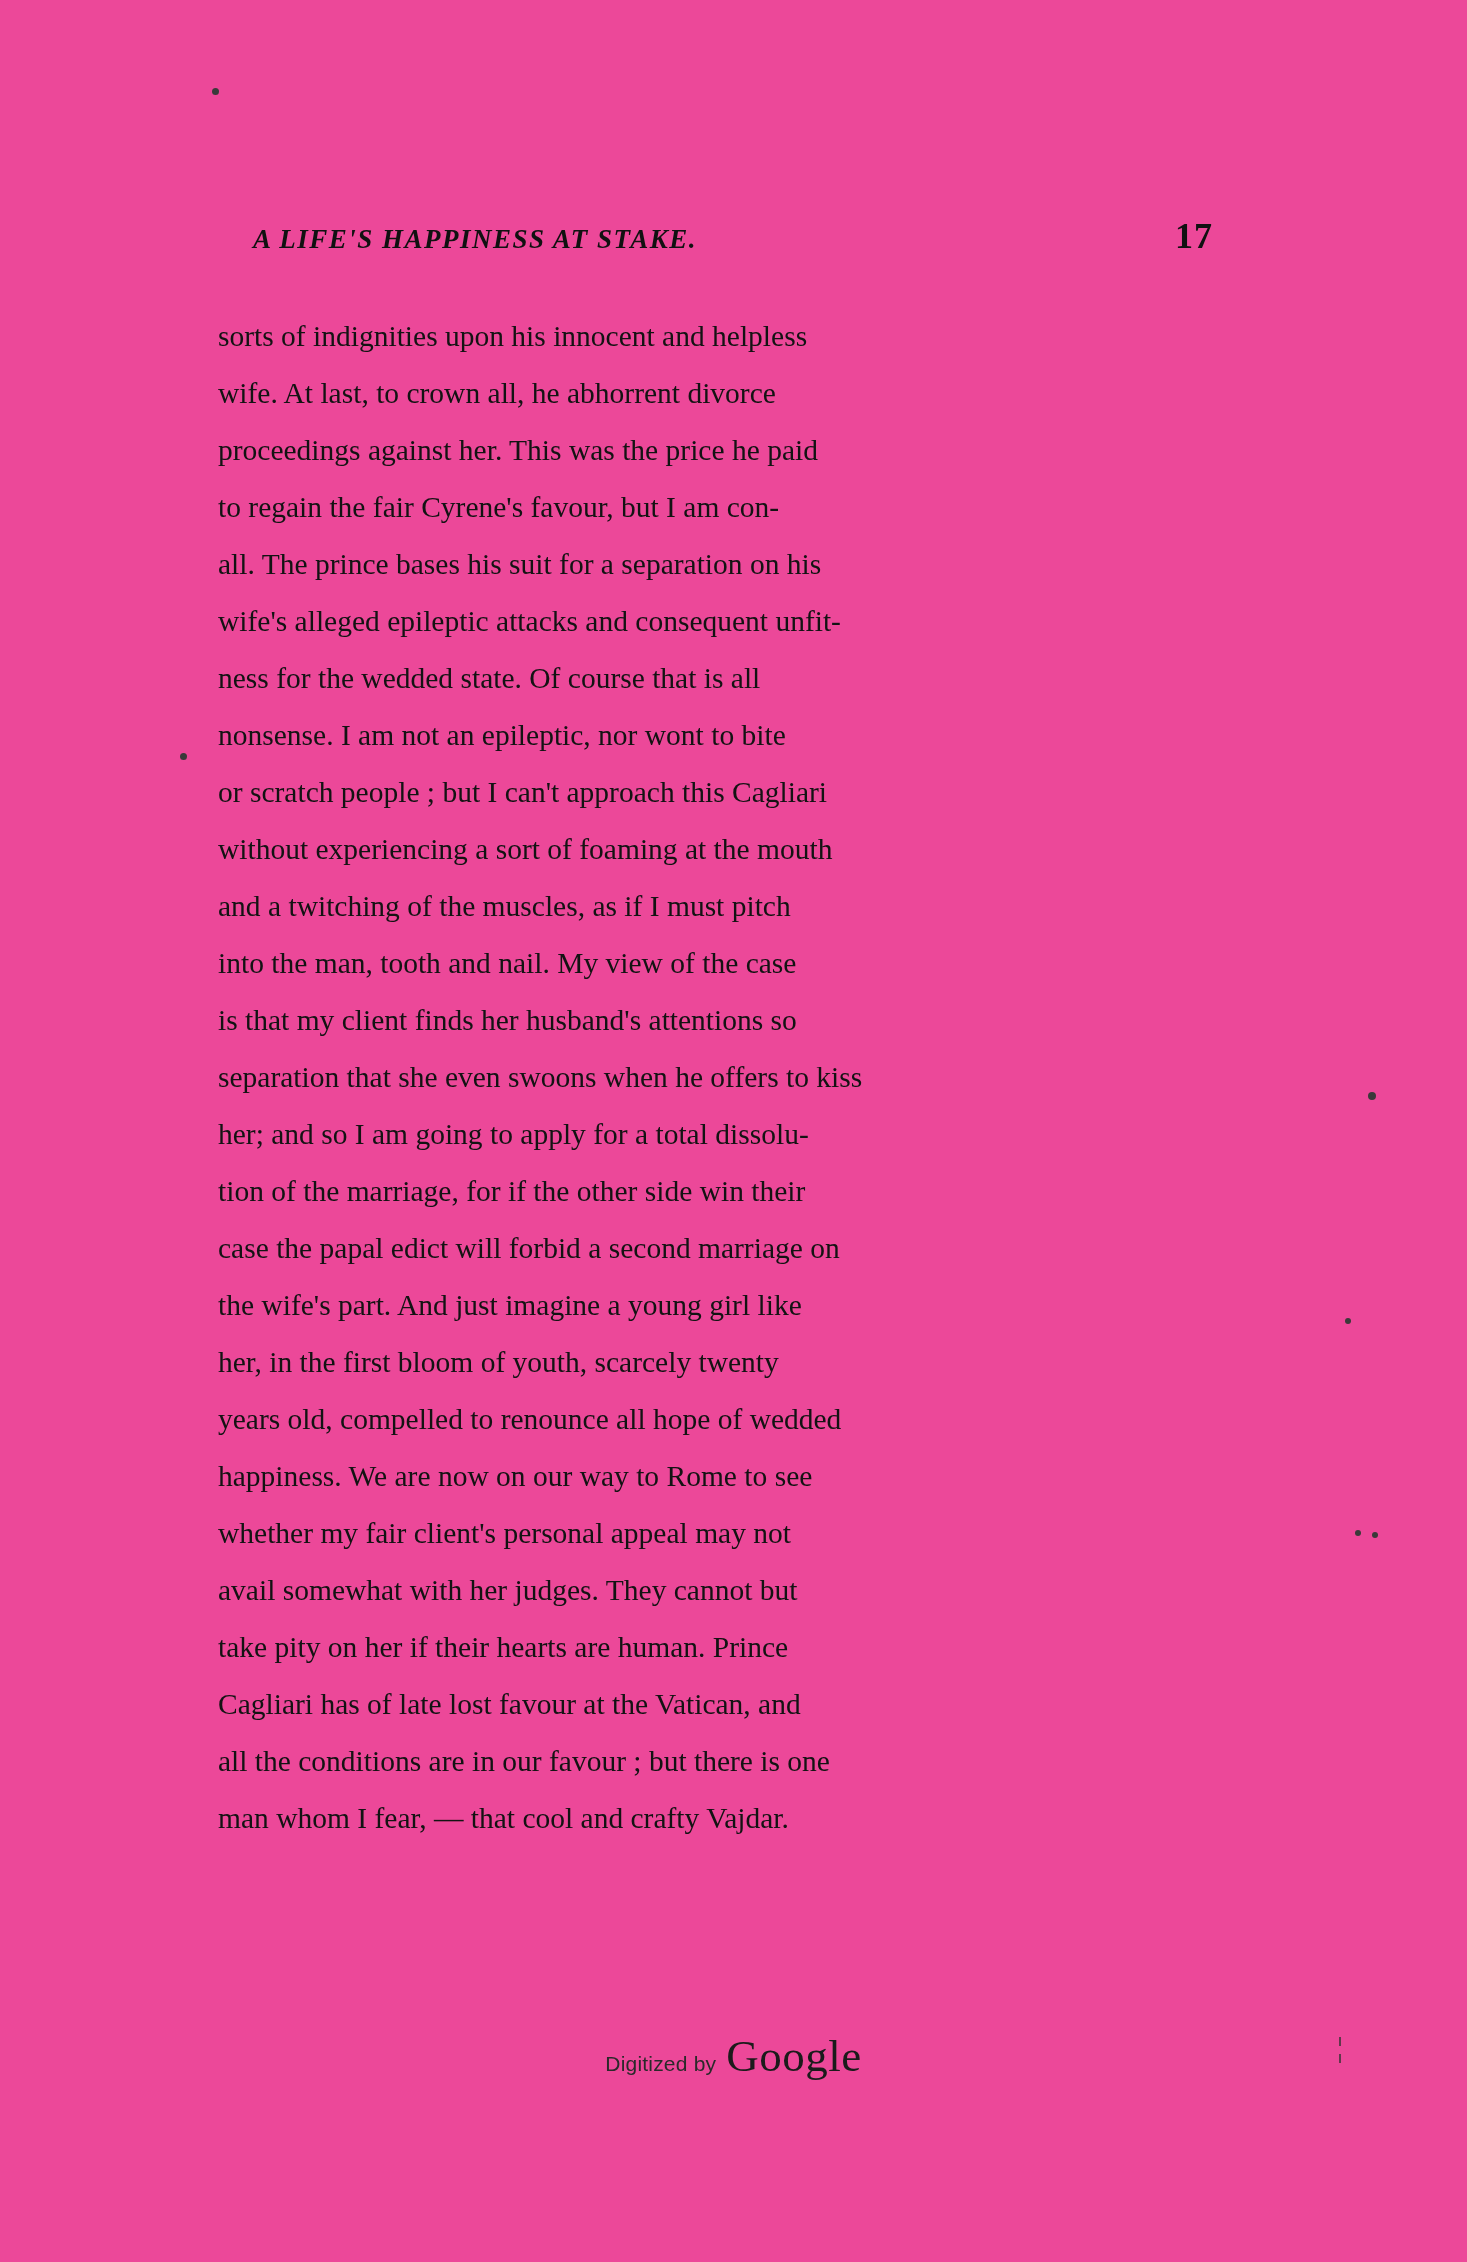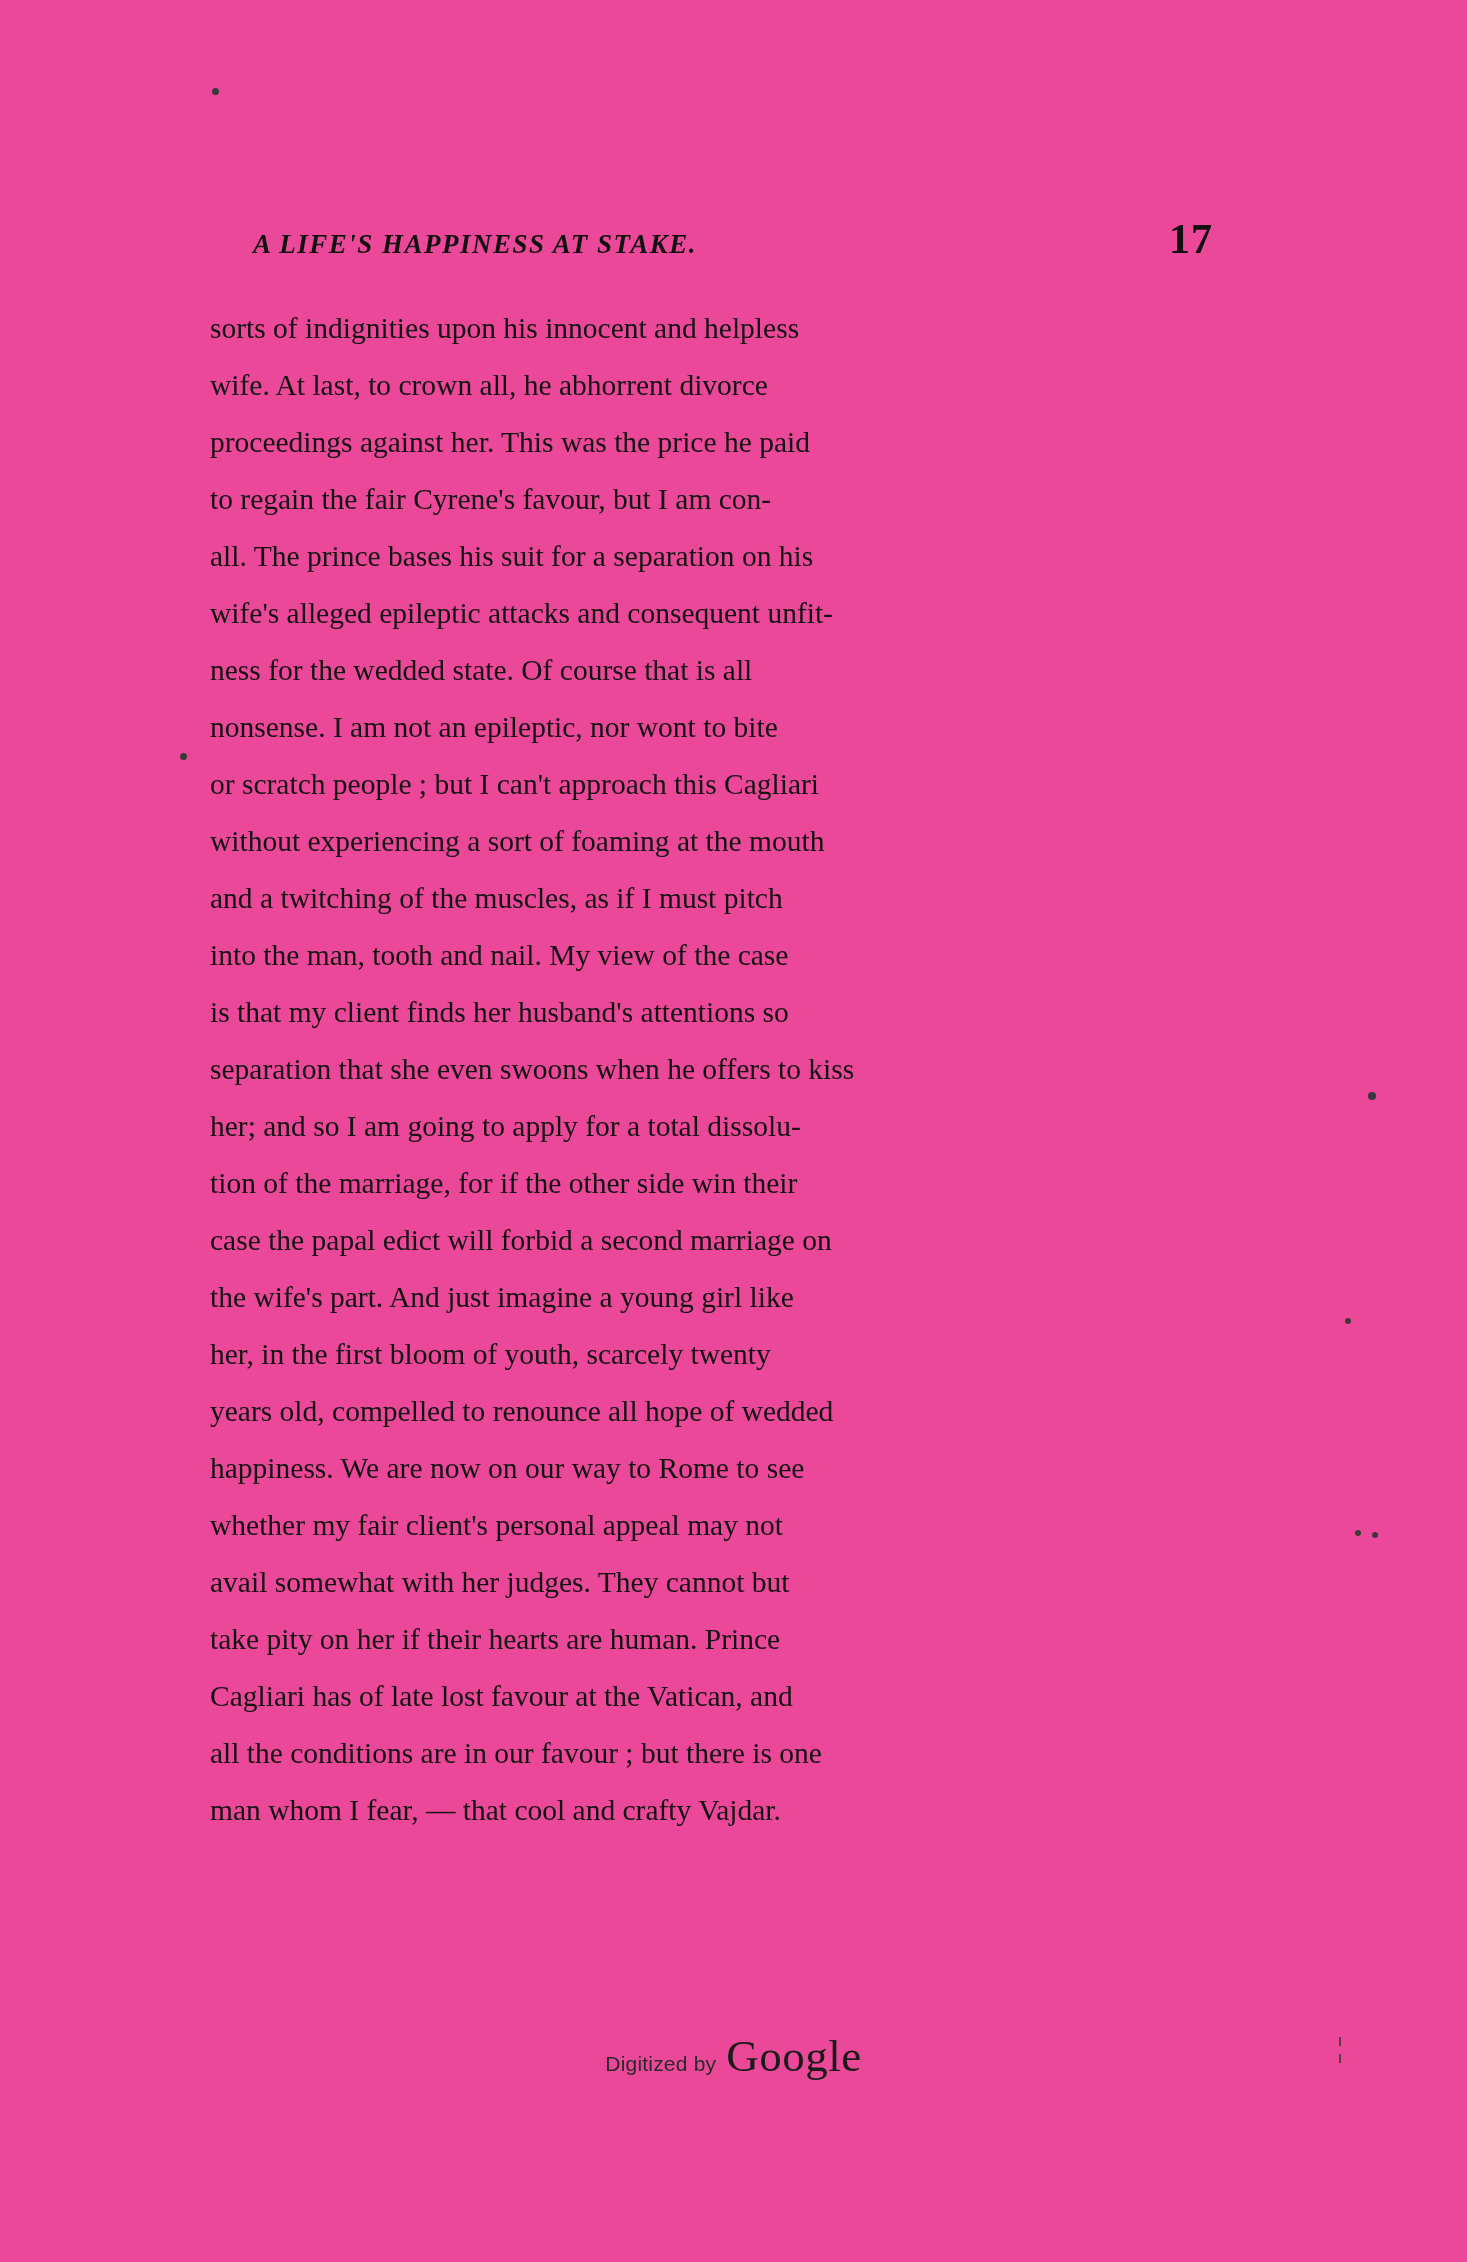--- a/index.html
+++ b/index.html
@@ -34,38 +34,38 @@
     font-family: "Liberation Serif", serif;
     font-style: italic;
     font-weight: bold;
     font-size: 27px;
     letter-spacing: 1.5px;
     color: #111;
     white-space: nowrap;
   }
   .folio {
     font-family: "Liberation Serif", serif;
-    font-size: 42px;
+    font-size: 36px;
     font-weight: bold;
     color: #111;
     letter-spacing: 1px;
   }
   .body-text {
     position: absolute;
     left: 210px;
     top: 300px;
     width: 1000px;
     font-family: "Liberation Serif", serif;
     font-size: 29.5px;
     line-height: 57px;
     color: #131313;
     text-align: justify;
   }
   .body-text p {
-    margin: 0;
+    margin: 8px;
   }
   .line {
     display: block;
     white-space: nowrap;
   }
   .footer {
     position: absolute;
     left: 0;
     top: 2030px;
     width: 1467px;

